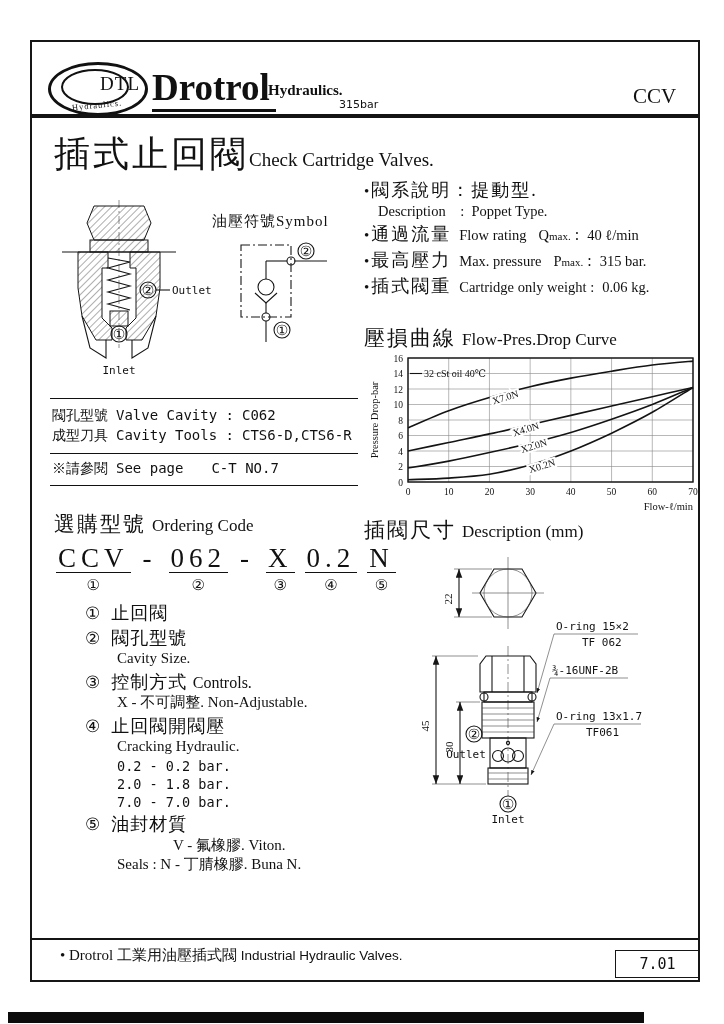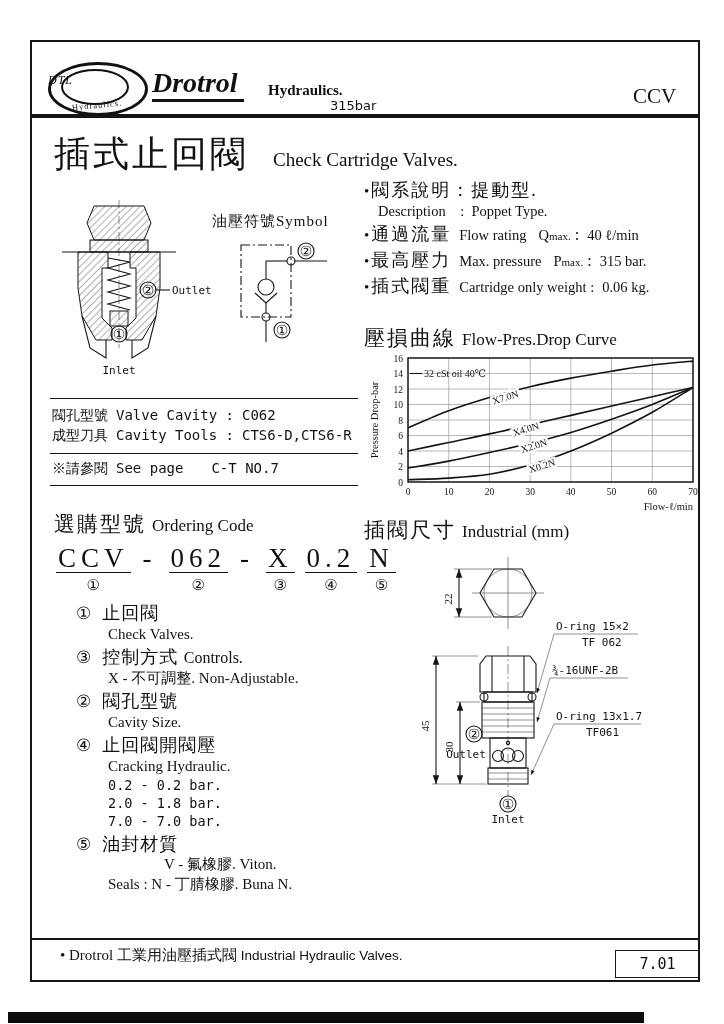--- a/index.html
+++ b/index.html
@@ -10,31 +10,31 @@
   
   #page-border{left:30px;top:40px;width:666px;height:938px;border:2px solid #161616;}
   #header-rule{left:30px;top:114px;width:668px;height:4px;background:#141414;}
   #footer-rule{left:30px;top:938px;width:668px;height:2px;background:#141414;}
   #scan-bar{left:8px;top:1012px;width:636px;height:11px;background:#0c0c0c;}
 
   
   #logo{left:48px;top:60px;width:100px;height:54px;}
   #logo .outer{position:absolute;left:0;top:2px;width:94px;height:48px;border:3px solid #111;border-radius:50%;}
   #logo .inner{position:absolute;left:13px;top:9px;width:64px;height:32px;border:2px solid #111;border-radius:50%;}
-  #logo .abbr{position:absolute;left:0;top:13px;width:92px;text-align:left;font-style:italic;font-size:12px;letter-spacing:1px;}
+  #logo .abbr{position:absolute;left:0;top:13px;width:92px;text-align:right;font-size:19px;letter-spacing:1px;}
   #logo .sub{position:absolute;left:14px;top:40px;width:70px;text-align:center;font-size:8.5px;transform:rotate(-6deg);letter-spacing:1px;}
-  #brand{left:152px;top:68px;font-size:28px;font-weight:bold;font-style:italic;border-bottom:3px solid #111;padding-right:6px;line-height:1.1;}
+  #brand{left:152px;top:68px;font-size:37px;font-weight:bold;border-bottom:3px solid #111;padding-right:6px;line-height:1.1;}
   #brand-suffix{left:268px;top:82px;font-size:15px;font-weight:bold;}
-  #pressure-rating{left:330px;top:98px;font-size:13px;font-family:"DejaVu Sans","Liberation Sans",sans-serif;}
+  #pressure-rating{left:339px;top:98px;font-size:11px;font-family:"DejaVu Sans","Liberation Sans",sans-serif;}
   #series-code{left:633px;top:84px;font-size:21px;}
 
   
   #doc-title{left:54px;top:130px;}
   #doc-title .zh{font-size:36px;letter-spacing:3px;}
-  #doc-title .en{font-size:19px;margin-left:24px;}
+  #doc-title .en{font-size:19px;margin-left:0;}
 
   
   #cross-section-svg{left:56px;top:198px;}
   #symbol-heading{left:212px;top:212px;font-size:15px;letter-spacing:1px;}
   #symbol-svg{left:233px;top:240px;}
 
   
   #cavity-table{left:50px;top:398px;width:308px;font-family:"DejaVu Sans Mono","Liberation Mono",monospace;font-size:14px;}
   #cavity-table .core{border-top:1.5px solid #111;border-bottom:1.5px solid #111;padding:6px 2px 7px 2px;}
   #cavity-table .row{display:flex;gap:8px;line-height:1.45;}
@@ -45,21 +45,21 @@
   
   #ordering-heading{left:54px;top:510px;}
   .h2-zh{font-size:21px;letter-spacing:2px;}
   .h2-en{font-size:17px;margin-left:6px;}
   #ordering-code{left:56px;top:544px;display:flex;align-items:flex-start;gap:10px;font-size:27px;font-family:"Liberation Serif","DejaVu Serif",serif;}
   #ordering-code .seg{display:flex;flex-direction:column;align-items:center;}
   #ordering-code .t{letter-spacing:5px;border-bottom:1.6px solid #111;padding:0 2px;line-height:1.05;}
   #ordering-code .dash .t{border-bottom:none;}
   #ordering-code .n{font-size:15px;margin-top:3px;}
   #ordering-items{left:76px;top:602px;width:300px;}
-  .ord-item{margin-bottom:2px;}
+  .ord-item{margin-bottom:2px;margin-left:9px;}
   .ord-item .head{font-size:18px;letter-spacing:1px;line-height:1.25;}
   .ord-item .head .num{margin-right:10px;font-size:17px;}
   .ord-item .head .inline-en{font-size:16px;letter-spacing:0;}
   .ord-item .sub{font-size:15px;margin-left:32px;line-height:1.3;}
   .ord-item .opt{font-size:15px;margin-left:32px;line-height:1.35;font-family:"DejaVu Sans Mono","Liberation Mono",monospace;font-size:13.5px;}
   .ord-item .seal2{margin-left:88px;}
 
   
   #spec-list{left:364px;top:180px;width:334px;}
   .spec-row{margin-bottom:4px;line-height:1.2;}
@@ -296,46 +296,45 @@
       </div>
     <div class="seg">
         <span class="t">N</span>
         <span class="n">⑤</span>
       </div>
   </div>
 
   <div class="abs" id="ordering-items">
     <div class="ord-item">
       <div class="head"><span class="num">①</span><span>止回閥</span></div>
-      <div class="sub">Check Valves.</div>
+    </div>
+    <div class="ord-item">
+      <div class="head"><span class="num">②</span><span>閥孔型號</span></div>
+      <div class="sub">Cavity Size.</div>
     </div>
     <div class="ord-item">
       <div class="head"><span class="num">③</span><span>控制方式</span> <span class="inline-en">Controls.</span></div>
       <div class="sub">X - 不可調整. Non-Adjustable.</div>
-    </div>
-    <div class="ord-item">
-      <div class="head"><span class="num">②</span><span>閥孔型號</span></div>
-      <div class="sub">Cavity Size.</div>
     </div>
     <div class="ord-item">
       <div class="head"><span class="num">④</span><span>止回閥開閥壓</span></div>
       <div class="sub">Cracking Hydraulic.</div>
       <div class="opt">0.2 - 0.2 bar.</div>
       <div class="opt">2.0 - 1.8 bar.</div>
       <div class="opt">7.0 - 7.0 bar.</div>
     </div>
     <div class="ord-item">
       <div class="head"><span class="num">⑤</span><span>油封材質</span></div>
       <div class="sub seal2">V - 氟橡膠. Viton.</div>
       <div class="sub">Seals : N - 丁腈橡膠. Buna N.</div>
     </div>
   </div>
 
   <div class="abs" id="dim-heading">
-    <span class="h2-zh">插閥尺寸</span><span class="h2-en">Industrial (mm)</span>
+    <span class="h2-zh">插閥尺寸</span><span class="h2-en">Description (mm)</span>
   </div>
   <svg class="abs" id="dim-svg" width="302" height="274" viewBox="0 0 302 274">
     <defs>
       <marker id="arr" markerWidth="9" markerHeight="8" refX="8" refY="3" orient="auto-start-reverse">
         <path d="M0,0 L8,3 L0,6 z" fill="#161616"></path>
       </marker>
     </defs>
 
     <polygon class="ln" points="140,43 126,67 98,67 84,43 98,19 126,19"></polygon>
     <circle class="thin" cx="112" cy="43" r="24"></circle>

